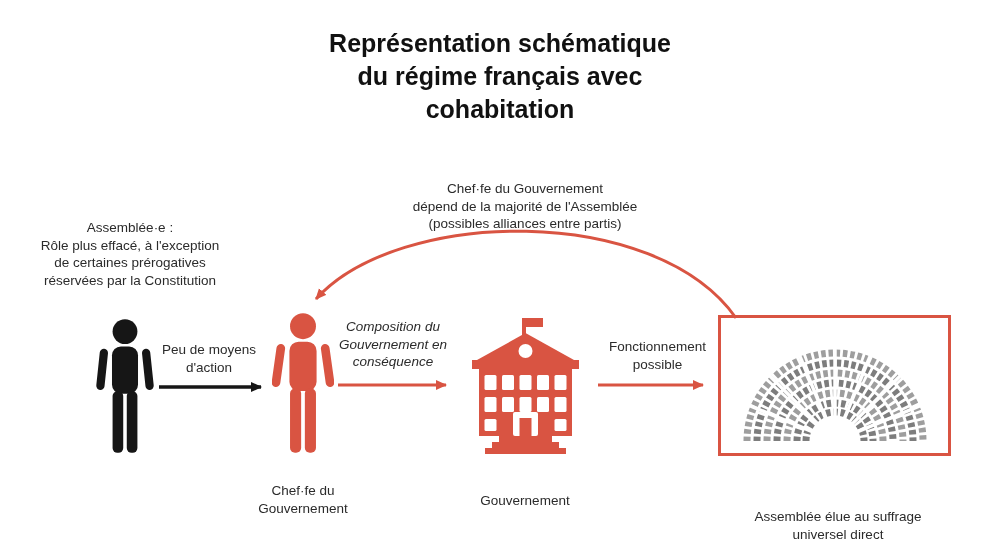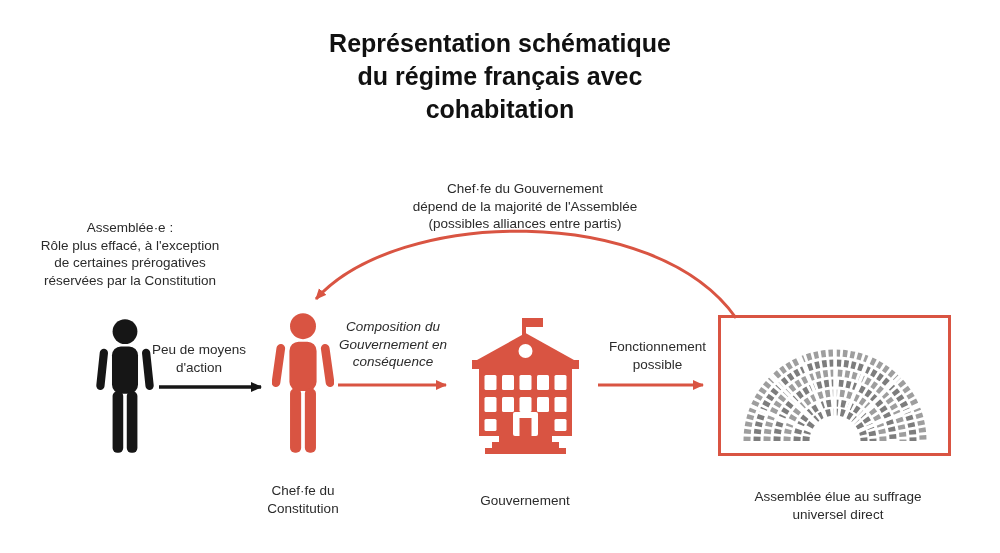--- a/index.html
+++ b/index.html
@@ -57,21 +57,21 @@
 
   <div class="abs note pre" style="top:180px; left:365px; width:320px;">Chef·fe du Gouvernement
 dépend de la majorité de l'Assemblée
 (possibles alliances entre partis)</div>
 
   <div class="abs note pre" style="top:219px; left:28px; width:204px;">Assemblée·e :
 Rôle plus effacé, à l'exception
 de certaines prérogatives
 réservées par la Constitution</div>
 
-  <div class="abs note pre" style="top:341px; left:145px; width:108px;">Peu de moyens
+  <div class="abs note pre" style="top:341px; left:155px; width:108px;">Peu de moyens
 d'action</div>
 
   <div class="abs note pre" style="top:318px; left:328px; width:130px;font-style:italic;">Composition du
 Gouvernement en
 conséquence</div>
 
   <div class="abs note pre" style="top:338px; left:595px; width:125px;">Fonctionnement
 possible</div>
 
   <svg class="abs fig fill-black" style="left:95px; top:318px;" width="60" height="136" viewBox="0 0 100 230" aria-hidden="true">
@@ -154,20 +154,20 @@
         <path d="M0,0 L11,5 L0,10 Z" class="fill-red"></path>
       </marker>
     </defs>
     <line class="stroke-black" x1="159" y1="387" x2="261" y2="387" stroke-width="3.5" marker-end="url(#mBlack)"></line>
     <line class="stroke-red" x1="338" y1="385" x2="446" y2="385" stroke-width="3" marker-end="url(#mRed)"></line>
     <line class="stroke-red" x1="598" y1="385" x2="703" y2="385" stroke-width="3" marker-end="url(#mRed)"></line>
     <path class="stroke-red" d="M 736 318 C 655 203, 398 208, 316 299" fill="none" stroke-width="3" marker-end="url(#mRed)"></path>
   </svg>
 
   <div class="abs caption pre" style="top:482px; left:238px; width:130px;">Chef·fe du
-Constitution</div>
+Gouvernement</div>
 
   <div class="abs caption pre" style="top:492px; left:460px; width:130px;">Gouvernement</div>
 
-  <div class="abs caption pre" style="top:488px; left:733px; width:210px;">Assemblée élue au suffrage
+  <div class="abs caption pre" style="top:508px; left:733px; width:210px;">Assemblée élue au suffrage
 universel direct</div>
 
 </div>
 
 </body></html>

